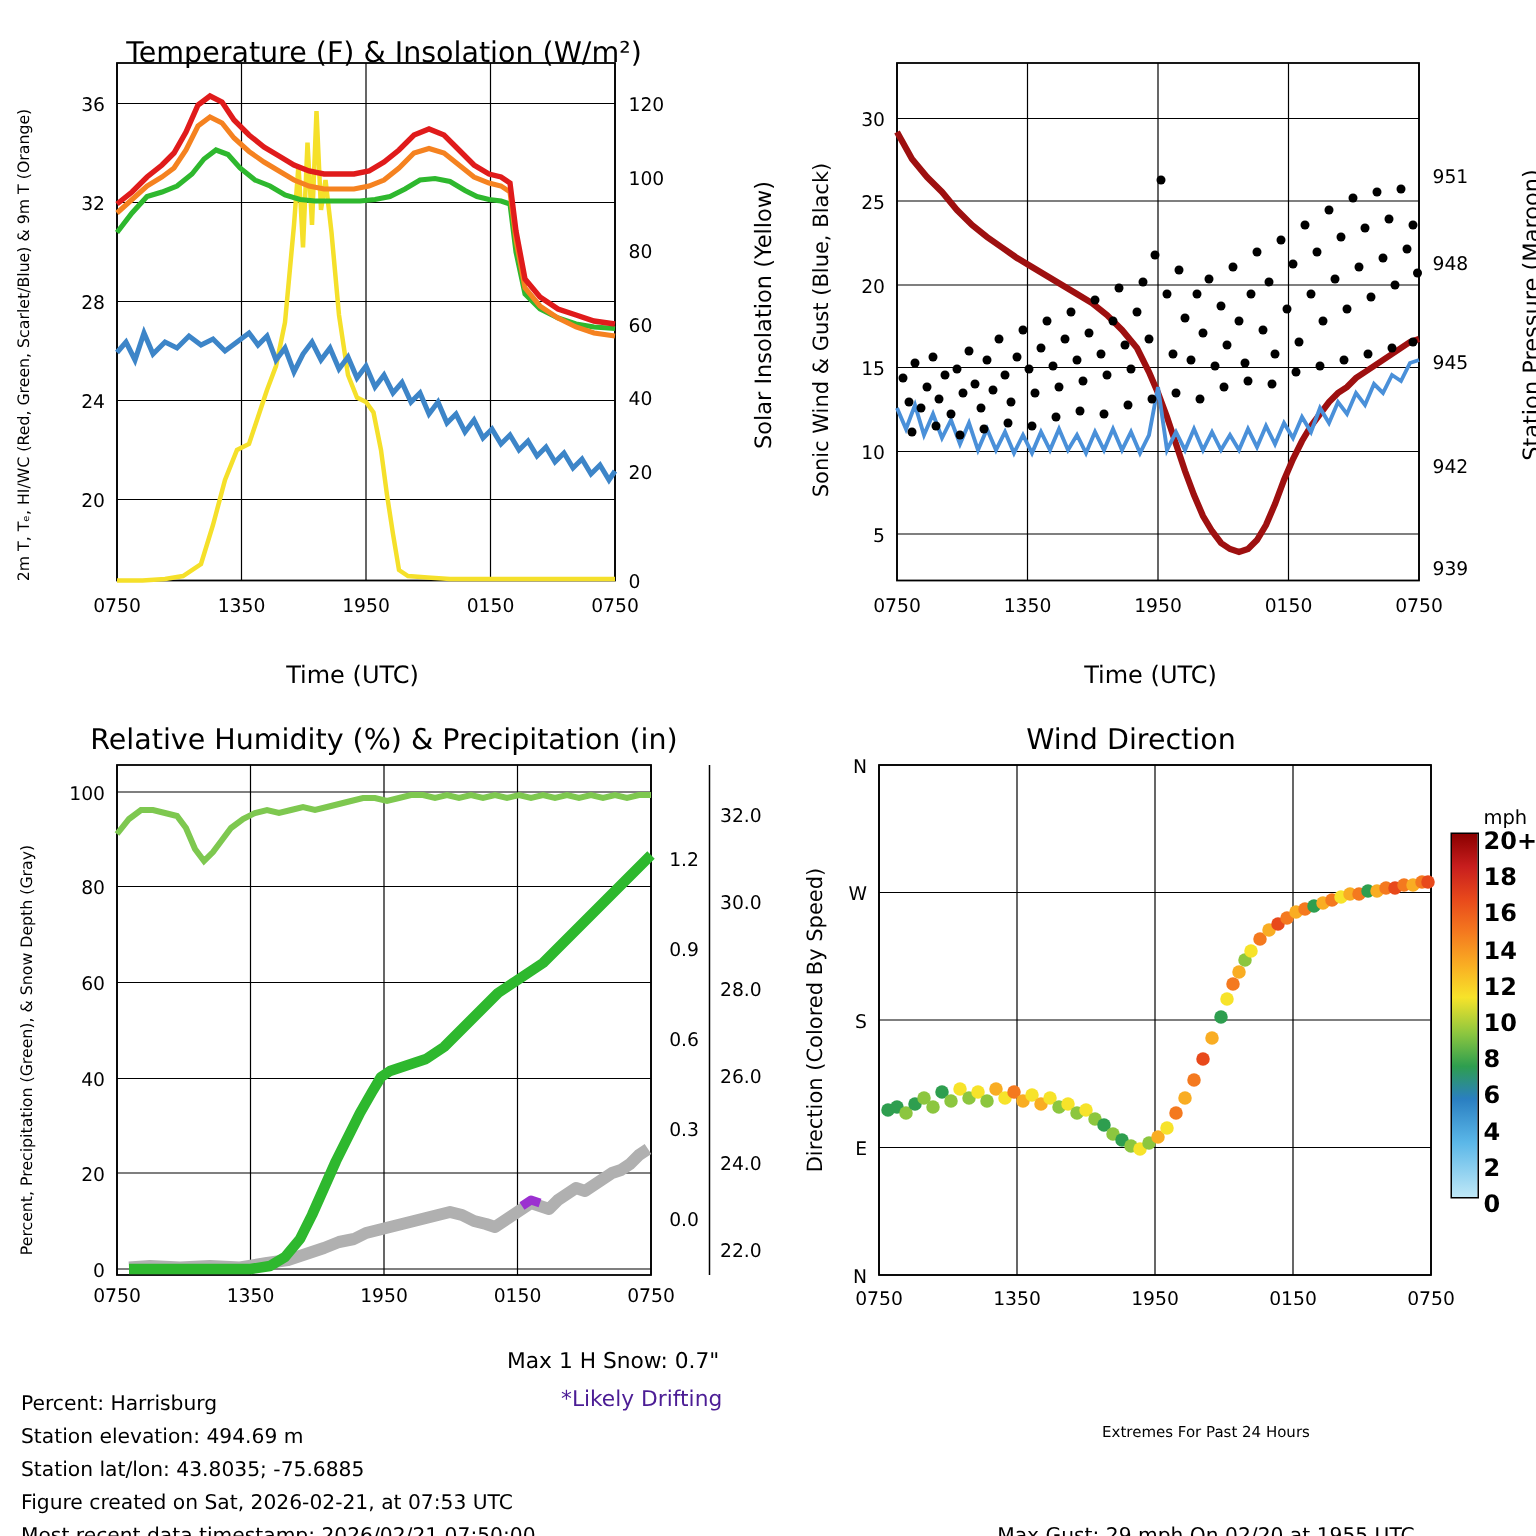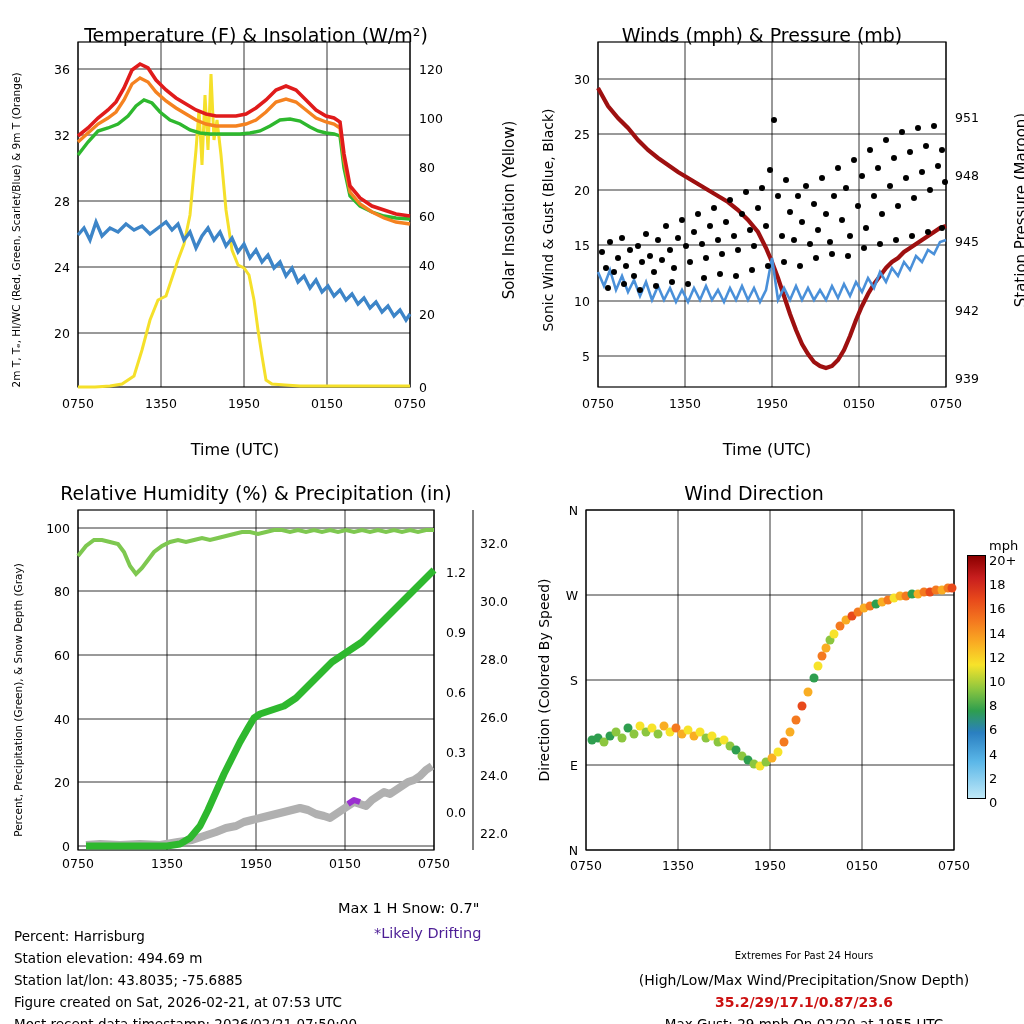--- a/index.html
+++ b/index.html
@@ -68,21 +68,20 @@
       <text class="tick" x="244" y="408" text-anchor="middle">1950</text>
       <text class="tick" x="327" y="408" text-anchor="middle">0150</text>
       <text class="tick" x="410" y="408" text-anchor="middle">0750</text>
     </svg>
     <div class="axlabel" style="position:absolute;left:0;top:440px;width:470px;text-align:center;font-size:16px;">Time (UTC)</div>
     <div style="position:absolute;left:10px;top:400px;width:340px;font-size:10.5px;transform:rotate(-90deg);transform-origin:0 0;text-align:center;">2m T, Tₑ, HI/WC (Red, Green, Scarlet/Blue) &amp; 9m T (Orange)</div>
     <div style="position:absolute;left:500px;top:370px;width:320px;font-size:15px;transform:rotate(-90deg);transform-origin:0 0;text-align:center;">Solar Insolation (Yellow)</div>
   </div>
 
   <div class="panel" style="left:512px;top:0;width:512px;height:470px;">
-    <div class="ptitle" style="left:0;top:24px;width:500px;">Winds (mph) &amp; Pressure (mb)</div>
     <svg width="512" height="430" viewBox="0 0 512 430">
       <rect x="86" y="42" width="348" height="345" fill="none" stroke="#000" stroke-width="1.2"></rect>
       <line x1="86" y1="79" x2="434" y2="79" stroke="#000" stroke-width="0.8"></line>
       <line x1="86" y1="134" x2="434" y2="134" stroke="#000" stroke-width="0.8"></line>
       <line x1="86" y1="190" x2="434" y2="190" stroke="#000" stroke-width="0.8"></line>
       <line x1="86" y1="245" x2="434" y2="245" stroke="#000" stroke-width="0.8"></line>
       <line x1="86" y1="301" x2="434" y2="301" stroke="#000" stroke-width="0.8"></line>
       <line x1="86" y1="356" x2="434" y2="356" stroke="#000" stroke-width="0.8"></line>
       <line x1="86" y1="42" x2="86" y2="387" stroke="#000" stroke-width="0.8"></line>
       <line x1="173" y1="42" x2="173" y2="387" stroke="#000" stroke-width="0.8"></line>
@@ -375,21 +374,21 @@
       <text class="tick" x="258" y="400" text-anchor="middle">1950</text>
       <text class="tick" x="350" y="400" text-anchor="middle">0150</text>
       <text class="tick" x="442" y="400" text-anchor="middle">0750</text>
     </svg>
     <div style="position:absolute;left:24px;top:360px;width:300px;font-size:14px;transform:rotate(-90deg);transform-origin:0 0;text-align:center;">Direction (Colored By Speed)</div>
 
     <div style="position:absolute;left:455px;top:68px;width:60px;">
       <div style="font-size:13px;margin-left:22px;margin-bottom:2px;">mph</div>
       <div style="position:relative;">
         <div style="position:absolute;left:0;top:0;width:17px;height:242px;border:1px solid #000;background:linear-gradient(to bottom,#8b0000 0%,#c81e1e 9%,#e8491b 18%,#f4791f 27%,#f9ad23 36%,#f7e32a 45%,#8cc63f 55%,#2e9e4f 64%,#2a7fc1 73%,#5bb7e8 85%,#bfe8f7 100%);"></div>
-        <div style="position:absolute;left:22px;top:-6px;font-size:13px;line-height:24.2px;">
+        <div style="position:absolute;left:22px;top:-6px;font-size:16px;line-height:24.2px;font-weight:bold;">
           <div>20+</div>
           <div>18</div>
           <div>16</div>
           <div>14</div>
           <div>12</div>
           <div>10</div>
           <div>8</div>
           <div>6</div>
           <div>4</div>
           <div>2</div>
@@ -402,17 +401,15 @@
   <div class="footer" style="left:338px;top:900px;font-size:14.5px;">Max 1 H Snow: 0.7"</div>
   <div class="footer purple" style="left:374px;top:925px;font-size:14.5px;">*Likely Drifting</div>
 
   <div class="footer" style="left:14px;top:928px;">Percent: Harrisburg</div>
   <div class="footer" style="left:14px;top:950px;">Station elevation: 494.69 m</div>
   <div class="footer" style="left:14px;top:972px;">Station lat/lon: 43.8035; -75.6885</div>
   <div class="footer" style="left:14px;top:994px;">Figure created on Sat, 2026-02-21, at 07:53 UTC</div>
   <div class="footer" style="left:14px;top:1016px;">Most recent data timestamp: 2026/02/21 07:50:00</div>
 
   <div class="footer" style="left:584px;top:950px;width:440px;text-align:center;font-size:10px;">Extremes For Past 24 Hours</div>
-  <div class="footer" style="left:584px;top:972px;width:440px;text-align:center;font-size:14px;">(High/Low/Max Wind/Precipitation/Snow Depth)</div>
-  <div class="footer red" style="left:584px;top:994px;width:440px;text-align:center;font-size:14px;">35.2/29/17.1/0.87/23.6</div>
   <div class="footer" style="left:584px;top:1016px;width:440px;text-align:center;font-size:13.5px;">Max Gust: 29 mph On 02/20 at 1955 UTC</div>
 
 </div>
 
 </body></html>

